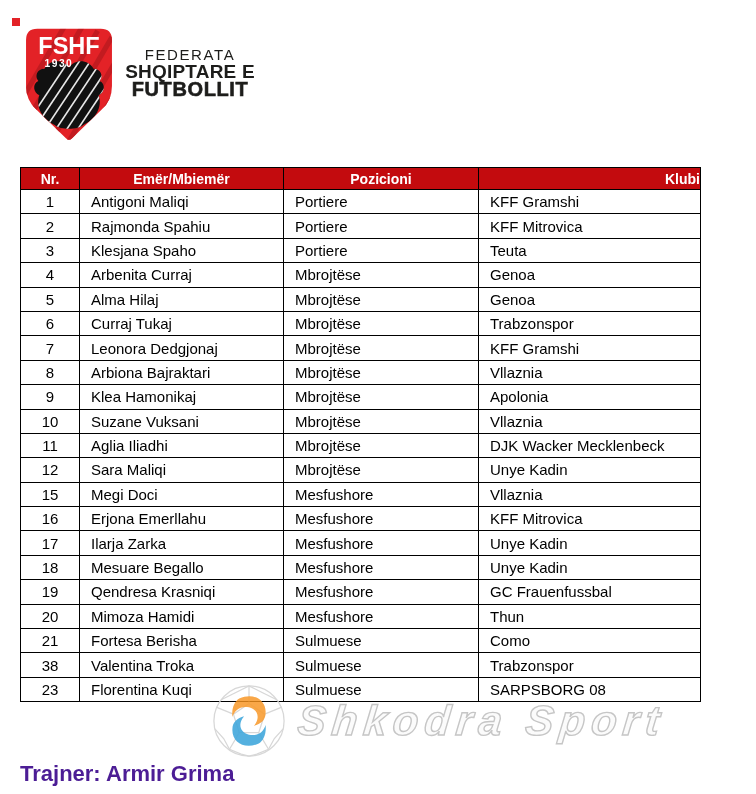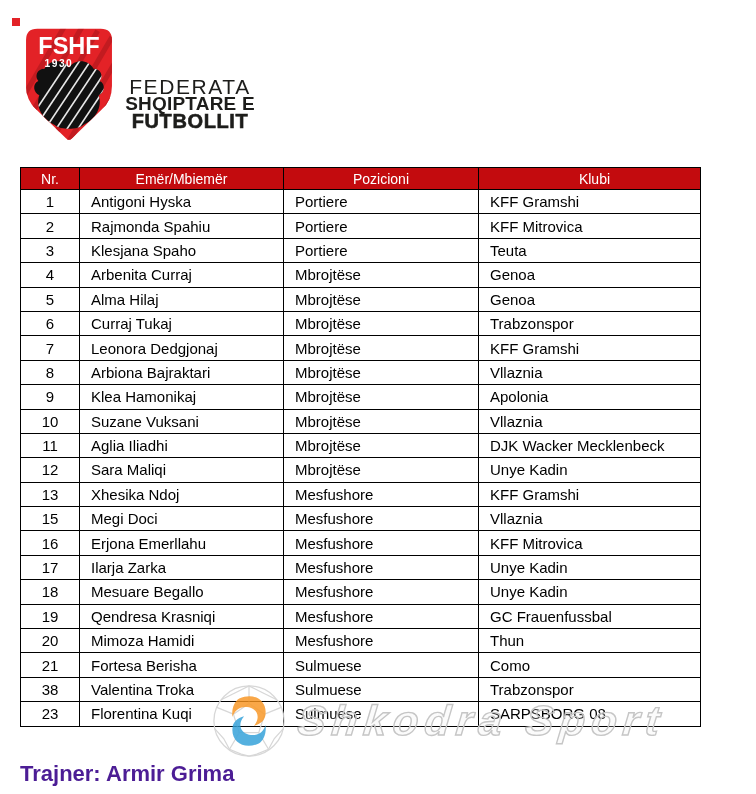--- a/index.html
+++ b/index.html
@@ -6,36 +6,36 @@
   html,body { background:#fff; }
   body {
     width:756px; height:794px; position:relative; overflow:hidden;
     font-family:"Liberation Sans", sans-serif; color:#000;
   }
 
   
   .logo-square { position:absolute; left:12px; top:18px; width:8px; height:8px; background:#E32227; }
   .shield-svg { position:absolute; left:24px; top:26px; width:90px; height:116px; }
   .org-block { position:absolute; left:118px; top:47px; width:144px; text-align:center; color:#1d1d1b; }
-  .org-line1 { font-size:21px; font-weight:400; letter-spacing:1.6px; line-height:16px;margin-top:32px; }
+  .org-line1 { font-size:15px; font-weight:400; letter-spacing:1.6px; line-height:16px; }
   .org-line2 { font-size:19px; font-weight:700; letter-spacing:0.2px; line-height:17px; }
   .org-line3 { font-size:20px; font-weight:700; letter-spacing:0.6px; line-height:18px; -webkit-text-stroke:0.6px #1d1d1b; }
 
   
   table.roster {
     position:absolute; left:20px; top:167px; width:680px;
     border-collapse:collapse; table-layout:fixed; font-size:15px;
   }
   .roster th, .roster td { border:1px solid #000; overflow:hidden; white-space:nowrap; }
   .roster thead tr { height:22px; }
   .roster th {
-    background:#C30B0E; color:#fff; font-weight:normal; font-size:14px;
+    background:#C30B0E; color:#fff; font-weight:bold; font-size:14px;
     text-align:center; vertical-align:middle;
   }
-  .roster th.th-klubi { text-align:center; padding-left:10px; }
+  .roster th.th-klubi { text-align:right; padding-left:10px; }
   .roster tbody tr { height:24.4px; }
   .roster td { vertical-align:middle; padding-left:11px; }
   .roster td.colnum { text-align:center; padding-left:0; }
   .w-nr { width:59px; } .w-name { width:204px; } .w-pos { width:195px; } .w-club { width:222px; }
 
   
   .watermark {
     position:absolute; left:210px; top:682px; display:flex; align-items:center; gap:10px;
     pointer-events:none; z-index:5;
   }
@@ -109,21 +109,21 @@
     <tr>
       <th>Nr.</th>
       <th>Emër/Mbiemër</th>
       <th>Pozicioni</th>
       <th class="th-klubi">Klubi</th>
     </tr>
   </thead>
   <tbody>
       <tr>
         <td class="colnum">1</td>
-        <td>Antigoni Hyska</td>
+        <td>Antigoni Maliqi</td>
         <td>Portiere</td>
         <td>KFF Gramshi</td>
       </tr>
       <tr>
         <td class="colnum">2</td>
         <td>Rajmonda Spahiu</td>
         <td>Portiere</td>
         <td>KFF Mitrovica</td>
       </tr>
       <tr>
@@ -178,26 +178,20 @@
         <td class="colnum">11</td>
         <td>Aglia Iliadhi</td>
         <td>Mbrojtëse</td>
         <td>DJK Wacker Mecklenbeck</td>
       </tr>
       <tr>
         <td class="colnum">12</td>
         <td>Sara Maliqi</td>
         <td>Mbrojtëse</td>
         <td>Unye Kadin</td>
-      </tr>
-      <tr>
-        <td class="colnum">13</td>
-        <td>Xhesika Ndoj</td>
-        <td>Mesfushore</td>
-        <td>KFF Gramshi</td>
       </tr>
       <tr>
         <td class="colnum">15</td>
         <td>Megi Doci</td>
         <td>Mesfushore</td>
         <td>Vllaznia</td>
       </tr>
       <tr>
         <td class="colnum">16</td>
         <td>Erjona Emerllahu</td>

